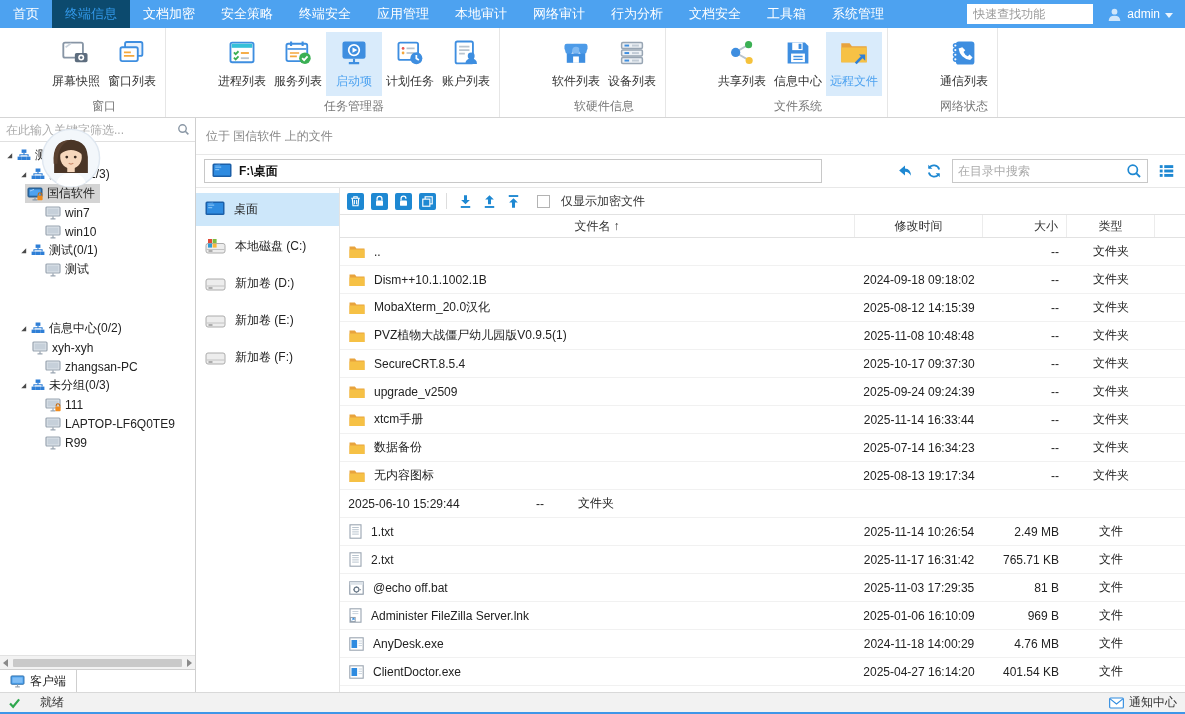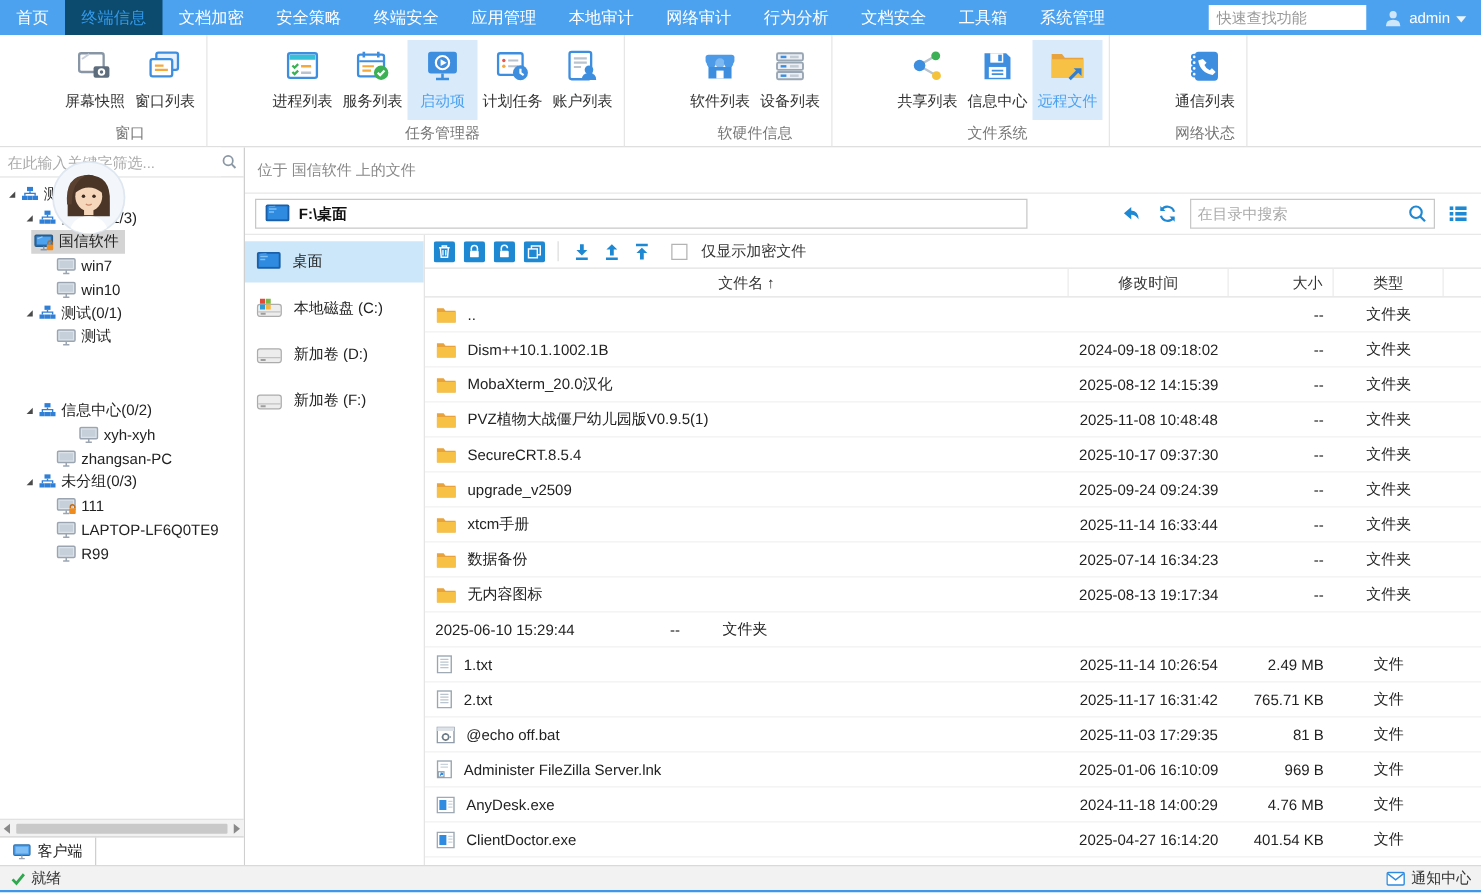--- a/index.html
+++ b/index.html
@@ -82,21 +82,21 @@
 
   .file-rows { flex:1; overflow:hidden; }
   .file-row { height:28px; display:flex; align-items:center; border-bottom:1px solid #F1F1F1; cursor:default; }
   .fr-name { flex:1; min-width:0; display:flex; align-items:center; gap:9px; padding-left:9px; overflow:hidden; white-space:nowrap; }
   .fr-time { width:128px; text-align:center; color:#222; }
   .fr-size { width:84px; text-align:right; padding-right:8px; }
   .fr-type { width:88px; text-align:center; }
   .fr-end { width:30px; }
 
   
-  .statusbar { height:20px; background:#F2F2F2; border-top:1px solid #D9D9D9; display:flex; align-items:center; padding:0 8px; gap:4px; color:#333; }
+  .statusbar { height:20px; background:#F2F2F2; border-top:1px solid #D9D9D9; display:flex; align-items:center; padding:0 8px; gap:19px; color:#333; }
   .sb-right { margin-left:auto; display:flex; align-items:center; gap:5px; }
   .bottom-strip { height:2px; background:#3E96E8; }
 </style>
 </head>
 <body>
 
 <div class="topbar">
   <div class="menu-row" id="menu-row">
       <div class="menu-item">首页</div>
       <div class="menu-item active">终端信息</div>
@@ -466,21 +466,21 @@
                 <rect x="4.6" y="0.5" width="4.8" height="3.4" fill="#2F7FD6"></rect>
                 <path d="M7 3.9 v1.8 M2.9 7.6 V5.7 h8.2 v1.9" stroke="#2F7FD6" stroke-width="1.1" fill="none"></path>
                 <rect x="0.6" y="7.6" width="4.2" height="3.4" fill="#2F7FD6"></rect>
                 <rect x="4.9" y="7.6" width="4.2" height="3.4" fill="#2F7FD6"></rect>
                 <rect x="9.2" y="7.6" width="4.2" height="3.4" fill="#2F7FD6"></rect>
               </svg>
             </span>
             <span>信息中心(0/2)</span>
           </span>
         </div>
-        <div class="tree-item" style="padding-left: 49px;">
+        <div class="tree-item" style="padding-left: 18px;">
           <span class="arrow-slot"></span>
           <span class="ti-body">
             <span class="ic">
               <svg width="16" height="14" viewBox="0 0 16 14">
                 <rect x="1" y="1" width="14" height="9" rx="1" fill="#DDE3E9" stroke="#9AA5B1" stroke-width="1.2"></rect>
                 <rect x="2.6" y="2.6" width="10.8" height="5.8" fill="#C6D0DA"></rect>
                 <path d="M5.5 12.8 h5 M8 10.2 v2.4" stroke="#9AA5B1" stroke-width="1.2"></path>
               </svg>
             </span>
             <span>xyh-xyh</span>
@@ -692,20 +692,30 @@
             <span>新加卷 (D:)</span>
           </div>
           <div class="drive-item">
             <span class="ic">
               <svg width="21" height="17" viewBox="0 0 21 17">
                 <rect x="1" y="4" width="19" height="11" rx="2" fill="#EDEDED" stroke="#ACACAC" stroke-width="1"></rect>
                 <path d="M1.5 11 h18" stroke="#C2C2C2" stroke-width="1"></path>
                 <rect x="3.5" y="12.2" width="4" height="1.6" fill="#9E9E9E"></rect>
               </svg>
             </span>
+            <span>新加卷 (E:)</span>
+          </div>
+          <div class="drive-item">
+            <span class="ic">
+              <svg width="21" height="17" viewBox="0 0 21 17">
+                <rect x="1" y="4" width="19" height="11" rx="2" fill="#EDEDED" stroke="#ACACAC" stroke-width="1"></rect>
+                <path d="M1.5 11 h18" stroke="#C2C2C2" stroke-width="1"></path>
+                <rect x="3.5" y="12.2" width="4" height="1.6" fill="#9E9E9E"></rect>
+              </svg>
+            </span>
             <span>新加卷 (F:)</span>
           </div>
         </div>
 
       <div class="file-pane">
         <div class="file-toolbar" id="file-toolbar">
             <span class="tool-btn">
               <svg width="17" height="17" viewBox="0 0 18 18">
                 <rect width="18" height="18" rx="2" fill="#1E88D2"></rect>
                 <path d="M4.5 5.5 h9 M7.2 5.5 V4 h3.6 v1.5" stroke="#fff" stroke-width="1.2" fill="none"></path>

